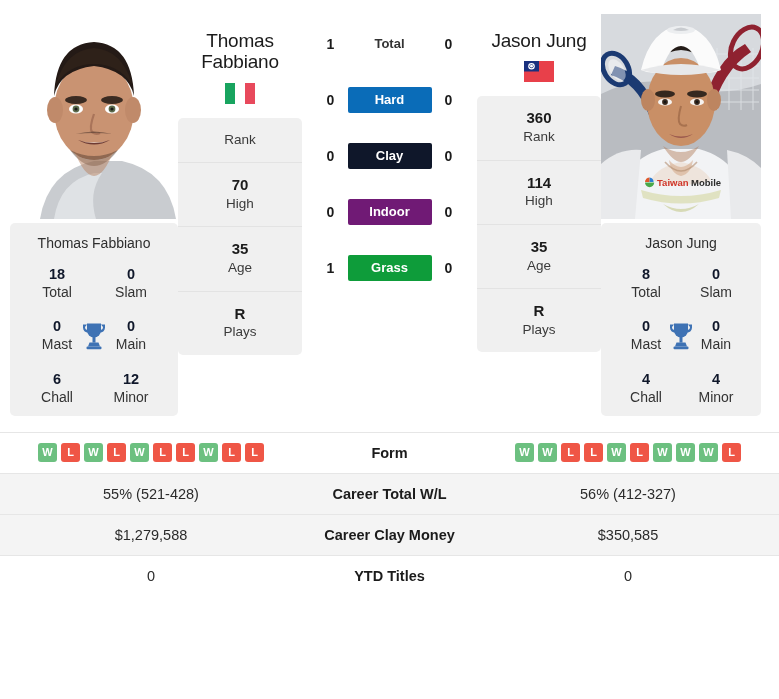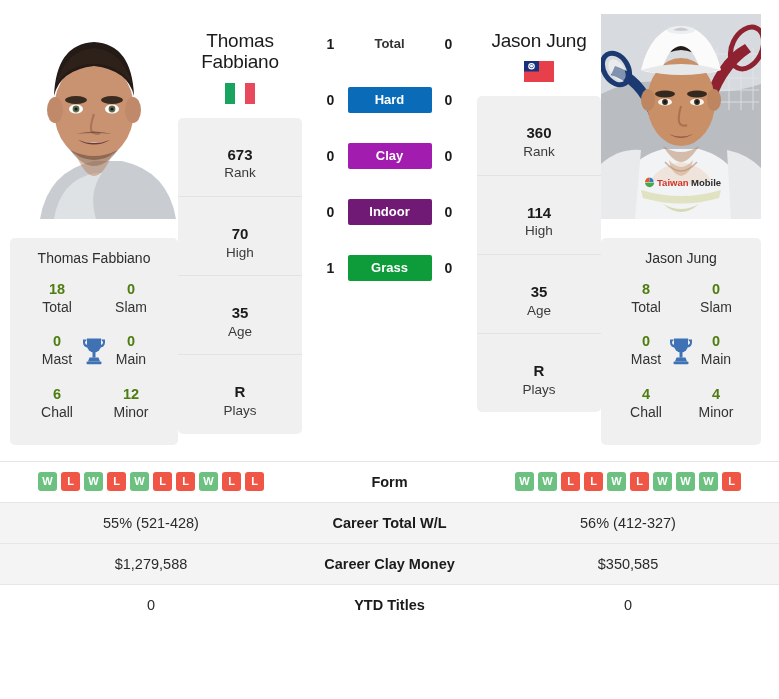--- a/index.html
+++ b/index.html
@@ -53,21 +53,21 @@
   .flag { width: 30px; height: 21px; display: block; }
 
   
   .stat-card {
     margin-top: 14px;
     background: #f0f0f0;
     border-radius: 5px;
     overflow: hidden;
   }
   .stat-cell {
-    padding: 28px 4px 14px 4px;
+    padding: 13px 4px 14px 4px;
     border-bottom: 1px solid #e3e3e3;
   }
   .stat-cell:last-child { border-bottom: none; }
   .stat-v { font-size: 15px; font-weight: bold; color: #1b1b1b; line-height: 1.25; }
   .stat-l { font-size: 13.5px; color: #3a3a3a; line-height: 1.3; }
 
   
   .center-col {
     flex: 0 0 175px;
     width: 175px;
@@ -100,35 +100,35 @@
   }
   .slabel.plain {
     color: #333333;
     background: transparent;
     font-weight: bold;
     font-size: 13px;
   }
 
   
   .titles-card {
-    margin-top: 19px;
+    margin-top: 4px;
     background: #f0f0f0;
     border-radius: 5px;
-    padding: 12px 10px 24px 10px;
+    padding: 12px 10px 10px 10px;
     text-align: center;
   }
   .titles-name { font-size: 14px; color: #2e2e2e; margin-bottom: 14px; }
   .titles-grid {
     display: grid;
     grid-template-columns: 1fr 1fr;
     row-gap: 16px;
     position: relative;
   }
   .tcell { text-align: center; }
-  .tv { font-size: 14.5px; font-weight: bold; color: #4d7c0f; line-height: 1.25; }
+  .tv { font-size: 14.5px; font-weight: bold; color: #0f172a; line-height: 1.25; }
   .tl { font-size: 14px; color: #333333; line-height: 1.3; }
   .trophy {
     position: absolute;
     left: 50%;
     top: 50%;
     transform: translate(-50%, -48%);
     width: 28px;
     height: 30px;
   }
 
@@ -258,21 +258,20 @@
       </div>
       <div class="flag-wrap">
         <svg class="flag" viewBox="0 0 30 21">
           <rect x="0" y="0" width="10" height="21" fill="#18a45f"></rect>
           <rect x="10" y="0" width="10" height="21" fill="#ffffff"></rect>
           <rect x="20" y="0" width="10" height="21" fill="#e8495c"></rect>
         </svg>
       </div>
       <div class="stat-card">
         <div class="stat-cell">
-          <div class="stat-v">673</div>
           <div class="stat-l">Rank</div>
         </div>
         <div class="stat-cell">
           <div class="stat-v">70</div>
           <div class="stat-l">High</div>
         </div>
         <div class="stat-cell">
           <div class="stat-v">35</div>
           <div class="stat-l">Age</div>
         </div>
@@ -289,21 +288,21 @@
         <div class="slabel plain">Total</div>
         <div class="snum">0</div>
       </div>
       <div class="srow">
         <div class="snum">0</div>
         <div class="slabel" id="bar-hard" style="background: rgb(10, 108, 184);">Hard</div>
         <div class="snum">0</div>
       </div>
       <div class="srow">
         <div class="snum">0</div>
-        <div class="slabel" id="bar-clay" style="background: #a21caf;">Clay</div>
+        <div class="slabel" id="bar-clay" style="background: #0f172a;">Clay</div>
         <div class="snum">0</div>
       </div>
       <div class="srow">
         <div class="snum">0</div>
         <div class="slabel" id="bar-indoor" style="background: #701a75;">Indoor</div>
         <div class="snum">0</div>
       </div>
       <div class="srow">
         <div class="snum">1</div>
         <div class="slabel" id="bar-grass" style="background: rgb(14, 156, 58);">Grass</div>

